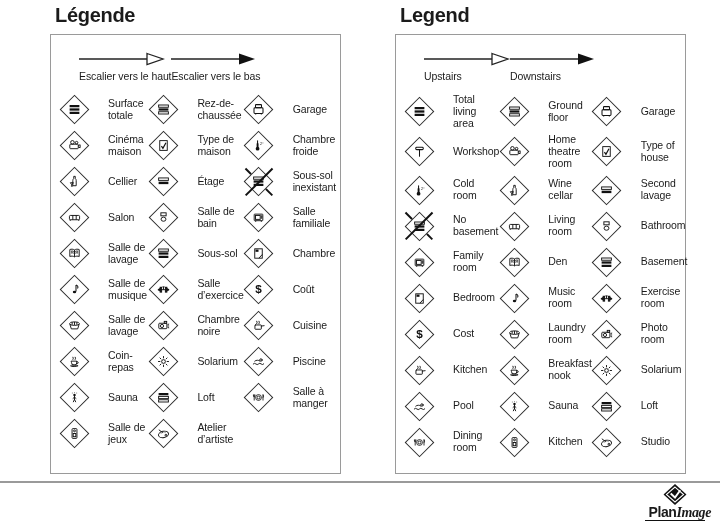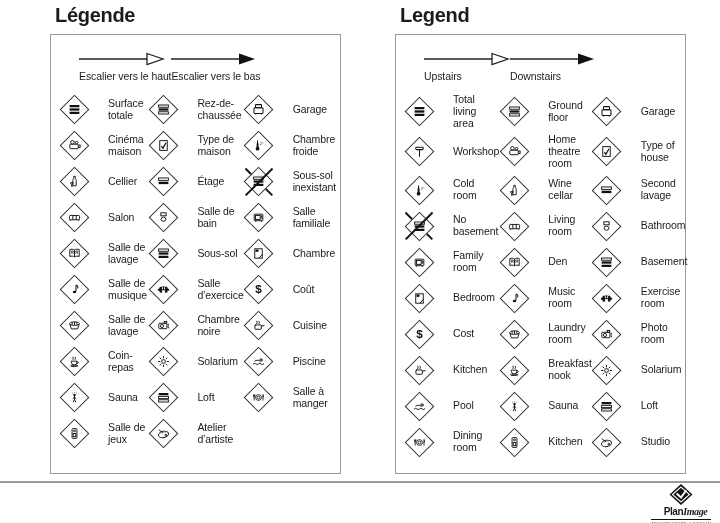--- a/index.html
+++ b/index.html
@@ -23,21 +23,21 @@
        display:flex;align-items:center;justify-content:center;}
   .dia svg{width:15px;height:15px;transform:rotate(-45deg);overflow:visible;display:block;}
   .cross::before,.cross::after{content:"";position:absolute;left:-4px;right:-4px;top:calc(50% - 1px);
        height:1.7px;background:#111;}
   .cross::before{transform:rotate(45deg);}
   .cross::after{transform:rotate(-45deg);}
   .lbl{font-size:10.5px;line-height:1.12;letter-spacing:-0.1px;max-width:64px;}
   .bottom-rule{position:absolute;left:0;width:720px;top:481px;height:2px;background:#9a9a9a;}
   .logo{position:absolute;right:9px;top:484px;display:flex;flex-direction:column;align-items:center;}
   .logo-glyph{width:24px;height:21px;display:block;margin-bottom:1px;}
-  .logo-text{font-size:10px;line-height:12px;white-space:nowrap;padding-left:9px;}
+  .logo-text{font-size:14px;line-height:12px;white-space:nowrap;padding-left:9px;}
   .logo-bold{font-weight:bold;letter-spacing:-0.4px;}
   .logo-italic{font-family:"Liberation Serif",serif;font-style:italic;font-weight:bold;letter-spacing:-0.4px;}
   .logo-tagline{font-size:4px;letter-spacing:0.4px;border-top:0.5px solid #111;padding-top:1px;margin-top:1px;white-space:nowrap;}
 </style>
 </head>
 <body>
 
 <svg width="0" height="0" style="position:absolute" aria-hidden="true">
   <defs>
     <symbol id="i-total-area" viewBox="0 0 16 16">

